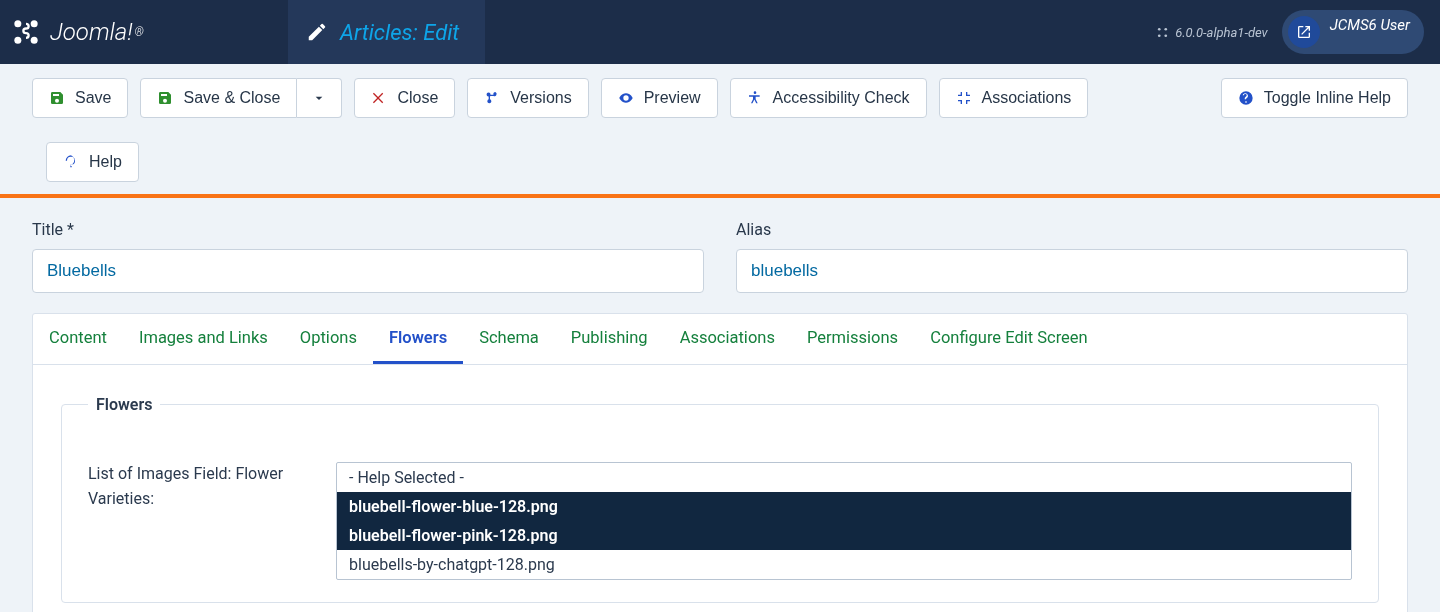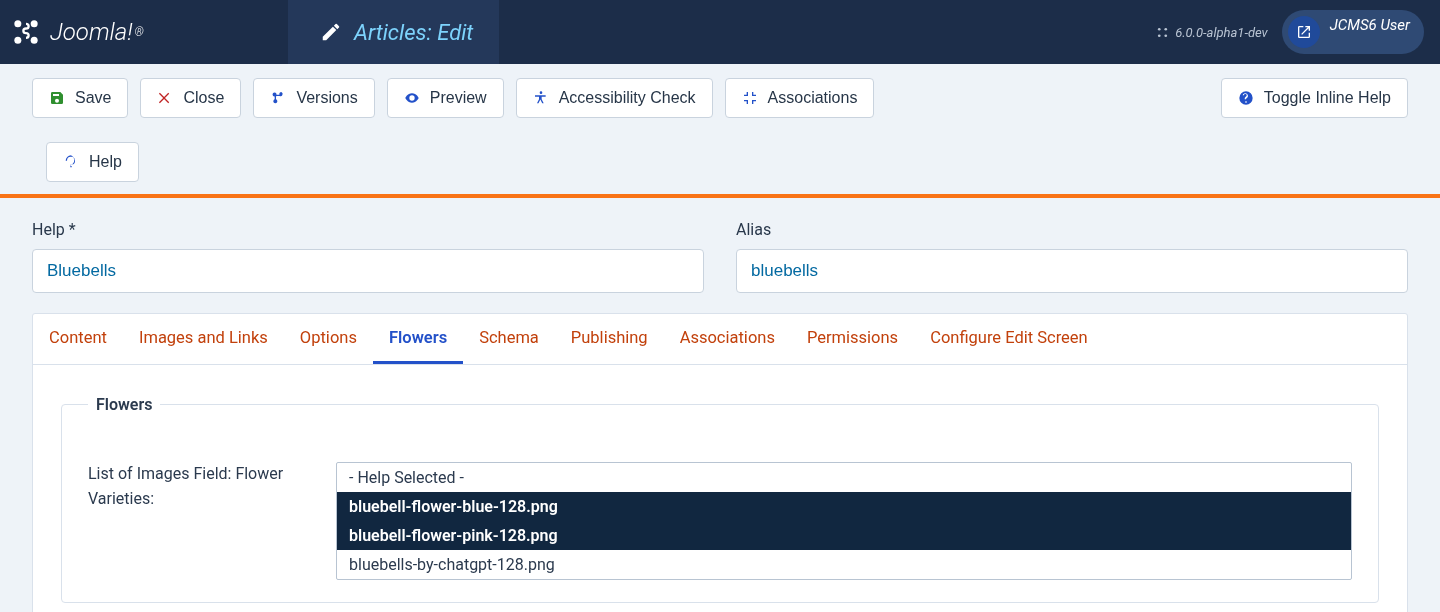--- a/index.html
+++ b/index.html
@@ -1,21 +1,21 @@
 <!DOCTYPE html>
 <html><head>
 <meta charset="utf-8">
 <style>
   * { box-sizing: border-box; margin: 0; padding: 0; }
   html, body { width: 1440px; height: 612px; font-family: -apple-system, BlinkMacSystemFont, "Segoe UI", Roboto, Arial, sans-serif; background: #eef3f8; color: #1a2637; overflow: hidden; }
   
   .top { height: 64px; background: #1c2d49; display: flex; align-items: stretch; font-style: italic; }
   .brand { width: 288px; display: flex; align-items: center; color: #fff; padding-left: 12px; font-size: 24px; font-weight: 300; }
   .brand .logo { width: 28px; height: 28px; margin-right: 10px; }
-  .pgtitle { flex: 0 0 auto; background: #24385a; display: flex; align-items: center; padding: 0 26px 0 32px; color: #7dd3fc; font-size: 22px; }
+  .pgtitle { flex: 0 0 auto; background: #24385a; display: flex; align-items: center; padding: 0 26px 0 18px; color: #0ea5e9; font-size: 22px; }
   .pgtitle svg { width: 22px; height: 22px; margin-right: 12px; }
   .topright { margin-left: auto; display: flex; align-items: center; padding-right: 16px; gap: 14px; }
   .ver { color: #b9c4d3; font-size: 13px; display: flex; align-items: center; gap: 6px; }
   .userpill { background: #2f4a74; color: #fff; border-radius: 999px; padding: 6px 14px 6px 6px; display: flex; align-items: flex-start; gap: 10px; font-size: 15px; }
   .userpill .circ { width: 32px; height: 32px; border-radius: 50%; background: #204a9a; display: flex; align-items: center; justify-content: center; }
   .userpill .circ svg { width: 16px; height: 16px; }
 
   
   .toolbar { padding: 14px 32px 12px; border-bottom: 4px solid #f97316; display: flex; flex-wrap: wrap; gap: 12px; align-items: center; }
   .btn { background: #fff; border: 1px solid #c9d3de; border-radius: 4px; padding: 10px 16px; font-size: 16px; color: #273648; display: inline-flex; align-items: center; gap: 10px; cursor: pointer; }
@@ -28,21 +28,21 @@
 
   
   .fields { padding: 22px 32px 20px; display: flex; gap: 32px; }
   .fld { flex: 1; }
   .fld label { font-size: 16px; color: #29384b; display: block; margin-bottom: 10px; }
   .fld input { width: 100%; font-size: 17px; padding: 11px 14px; border: 1px solid #c9d3de; border-radius: 4px; background: #fff; color: #0369a1; }
 
   
   .panel { margin: 0 32px 0; background: #fff; border: 1px solid #d9e1eb; border-radius: 3px; }
   .tabs { display: flex; border-bottom: 1px solid #d9e1eb; padding: 0; }
-  .tab { padding: 14px 16px; font-size: 16.5px; color: #c2410c; cursor: pointer; border-bottom: 3px solid transparent; }
+  .tab { padding: 14px 16px; font-size: 16.5px; color: #15803d; cursor: pointer; border-bottom: 3px solid transparent; }
   .tab.active { color: #2351c9; border-bottom-color: #2351c9; font-weight: 600; }
 
   .tabbody { padding: 30px 28px 24px; }
   fieldset.group { border: 1px solid #d9e1eb; border-radius: 4px; padding: 48px 26px 22px; position: relative; }
   fieldset.group legend { padding: 0 8px; font-size: 16px; font-weight: 600; color: #2b3a4e; }
   .row { display: flex; gap: 18px; }
   .row .lbl { flex: 0 0 230px; font-size: 16px; color: #2b3a4e; line-height: 1.55; }
   .listbox { flex: 1; border: 1px solid #b8c4d2; border-radius: 2px; background: #fff; }
   .listbox .opt { padding: 5px 12px; font-size: 16px; color: #2b3a4e; cursor: pointer; }
   .listbox .opt.sel { background: #112740; color: #fff; font-weight: 600; }
@@ -100,20 +100,37 @@
 
 <div class="toolbar">
   <button class="btn">
     <span class="ico i-green">
         <svg viewBox="0 0 24 24">
           <path fill="currentColor" d="M17 3H5a2 2 0 0 0-2 2v14a2 2 0 0 0 2 2h14a2 2 0 0 0 2-2V7l-4-4zM12 19a3 3 0 1 1 0-6 3 3 0 0 1 0 6zm3-10H6V6h9v3z"></path>
         </svg>
       </span>
     <span>Save</span>
   </button>
+  <span class="btngrp">
+    <button class="btn">
+      <span class="ico i-green">
+          <svg viewBox="0 0 24 24">
+            <path fill="currentColor" d="M17 3H5a2 2 0 0 0-2 2v14a2 2 0 0 0 2 2h14a2 2 0 0 0 2-2V7l-4-4zM12 19a3 3 0 1 1 0-6 3 3 0 0 1 0 6zm3-10H6V6h9v3z"></path>
+          </svg>
+        </span>
+      <span>Save &amp; Close</span>
+    </button>
+    <button class="btn caretbtn">
+      <span class="ico">
+          <svg viewBox="0 0 24 24">
+            <path fill="#2b3a4e" d="M7 10l5 5 5-5z"></path>
+          </svg>
+        </span>
+    </button>
+  </span>
   <button class="btn">
     <span class="ico i-red">
         <svg viewBox="0 0 24 24">
           <path fill="currentColor" d="M18.3 5.71 12 12l6.3 6.29-1.41 1.42L10.59 13.4 4.3 19.71 2.89 18.3 9.17 12 2.89 5.71 4.3 4.29l6.29 6.3 6.3-6.3z"></path>
         </svg>
       </span>
     <span>Close</span>
   </button>
   <button class="btn">
     <span class="ico i-blue">
@@ -163,21 +180,21 @@
         <svg viewBox="0 0 24 24">
           <path fill="currentColor" d="M11 18h2v2h-2v-2zm1-16a8 8 0 0 0-8 8h2a6 6 0 1 1 7.2 5.88A3 3 0 0 0 11 18.8V16h2v.8a1 1 0 0 1 .8-.98A8 8 0 0 0 12 2z"></path>
         </svg>
       </span>
     <span>Help</span>
   </button>
 </div>
 
 <div class="fields">
   <div class="fld">
-    <label>Help *</label>
+    <label>Title *</label>
     <input type="text" value="Bluebells" style="">
   </div>
   <div class="fld">
     <label>Alias</label>
     <input type="text" value="bluebells" style="">
   </div>
 </div>
 
 <div class="panel">
   <div class="tabs" id="tabs">

